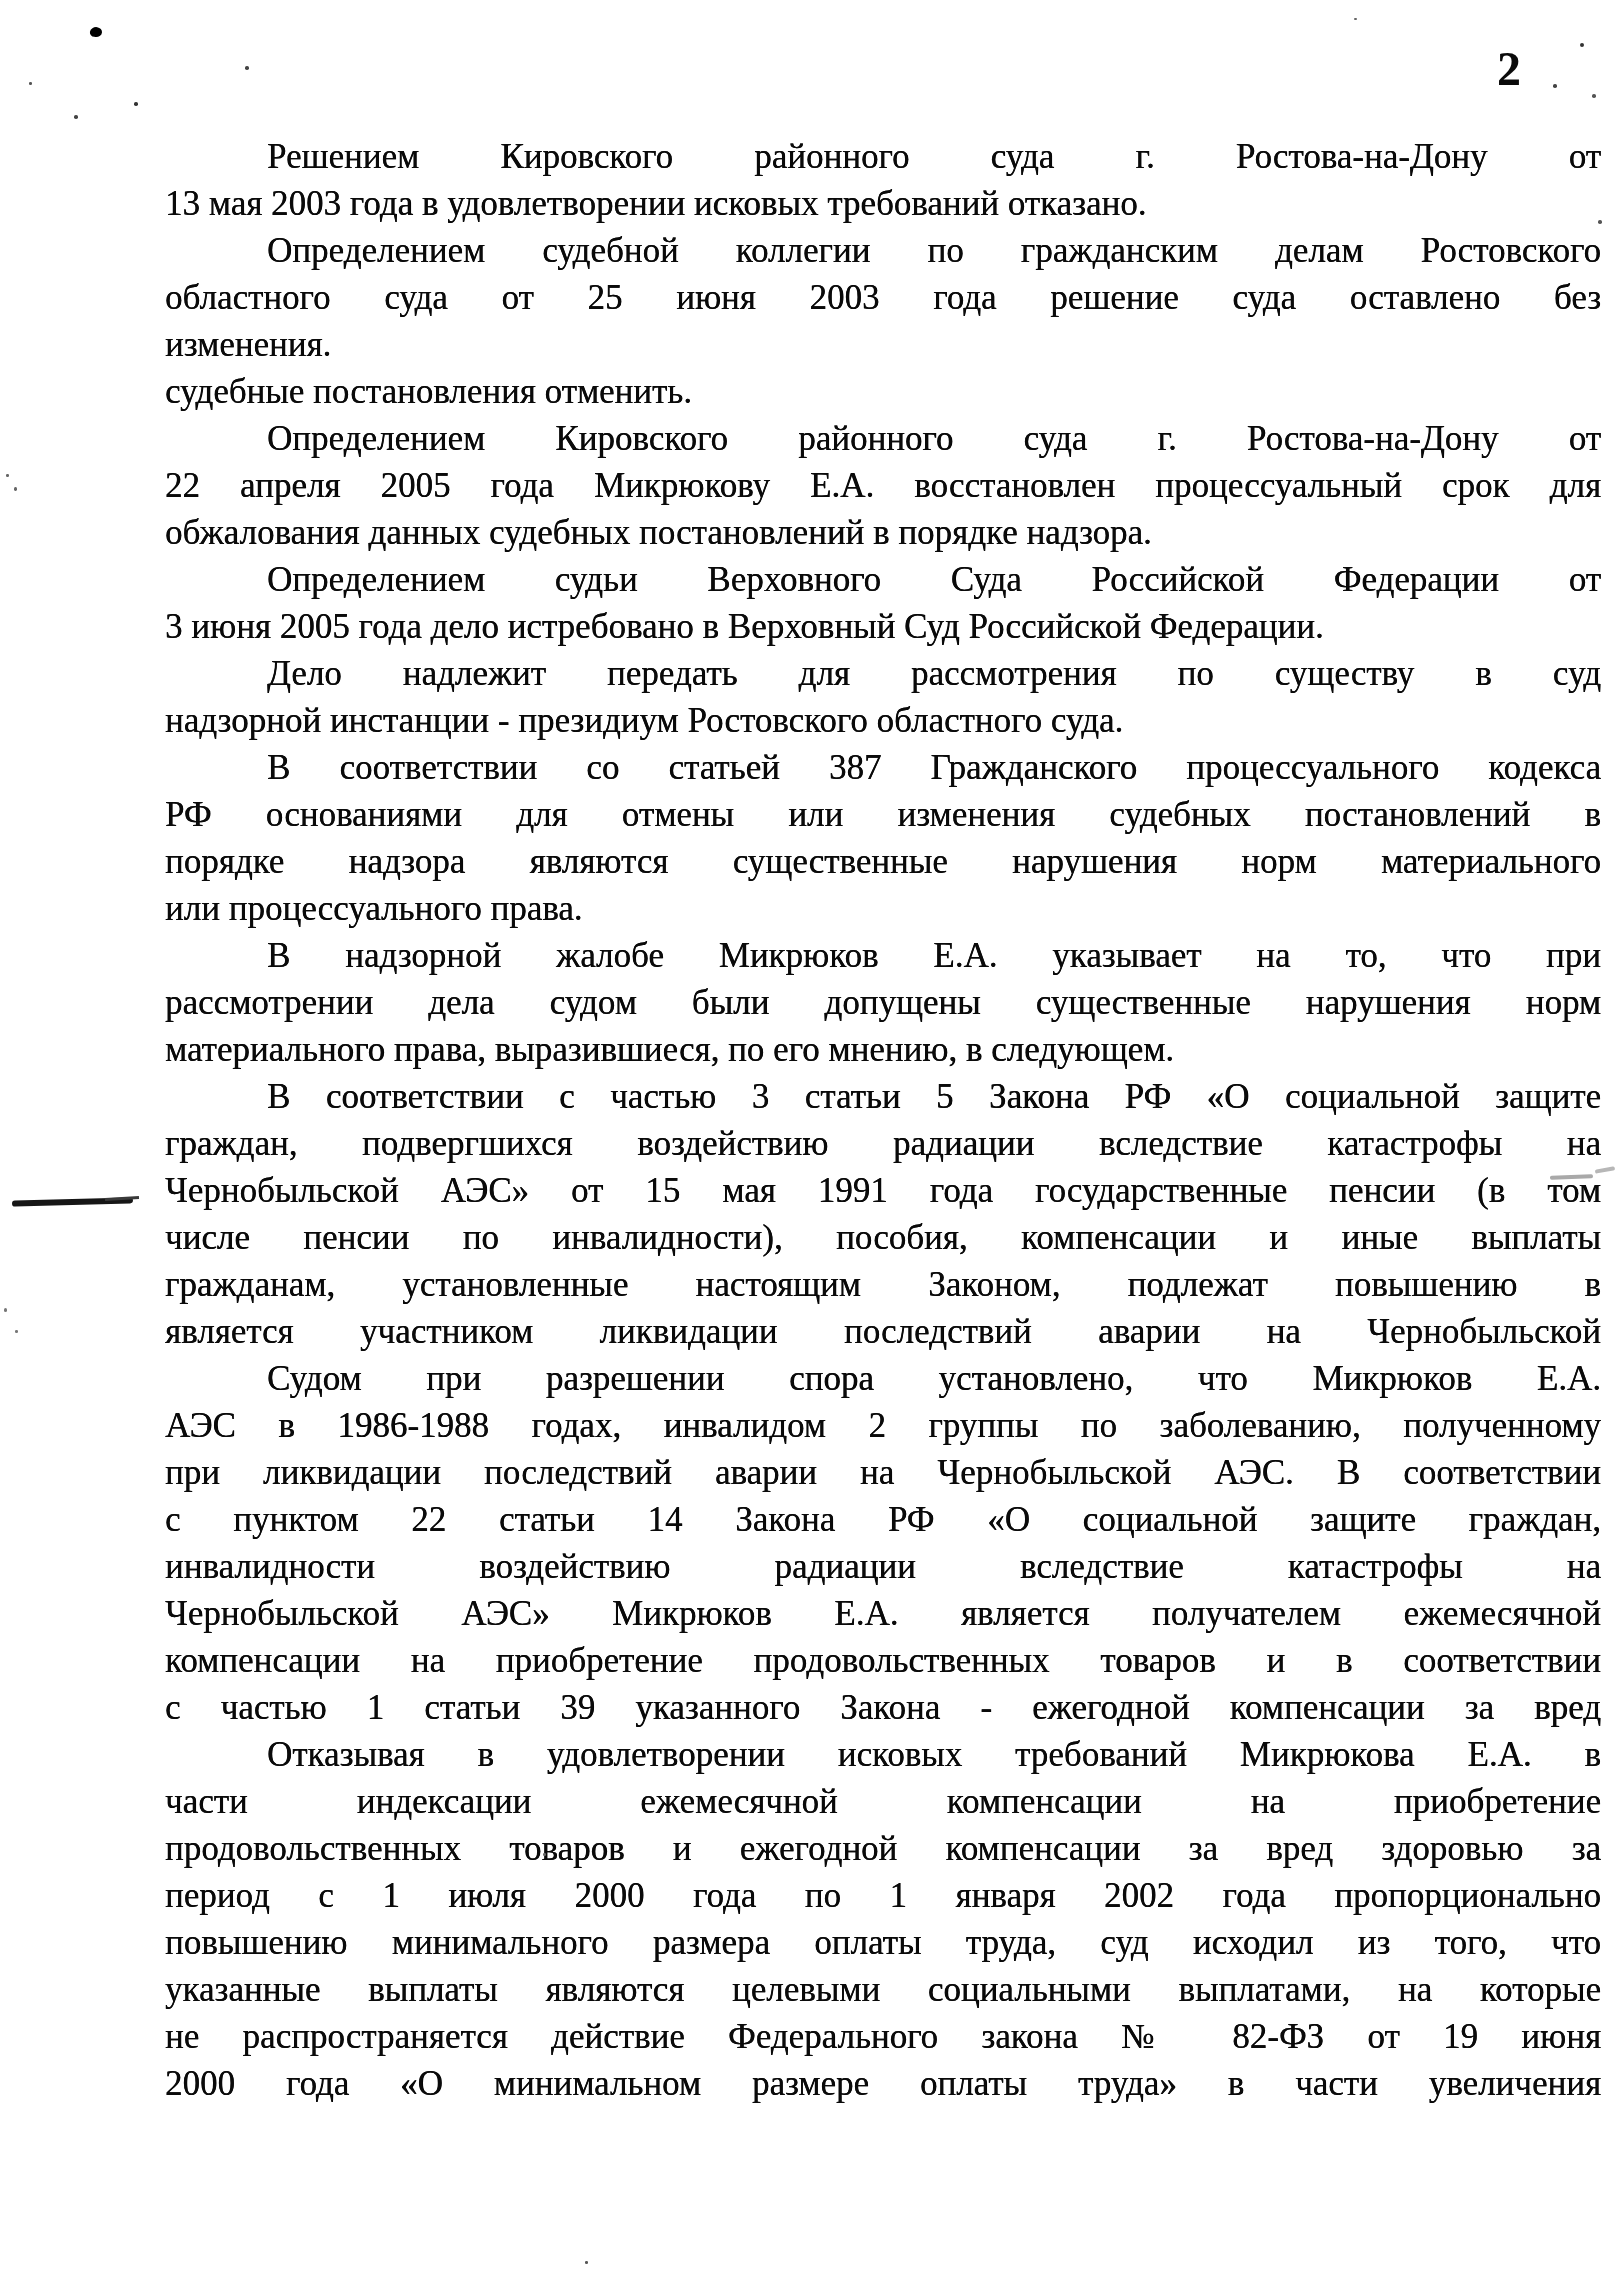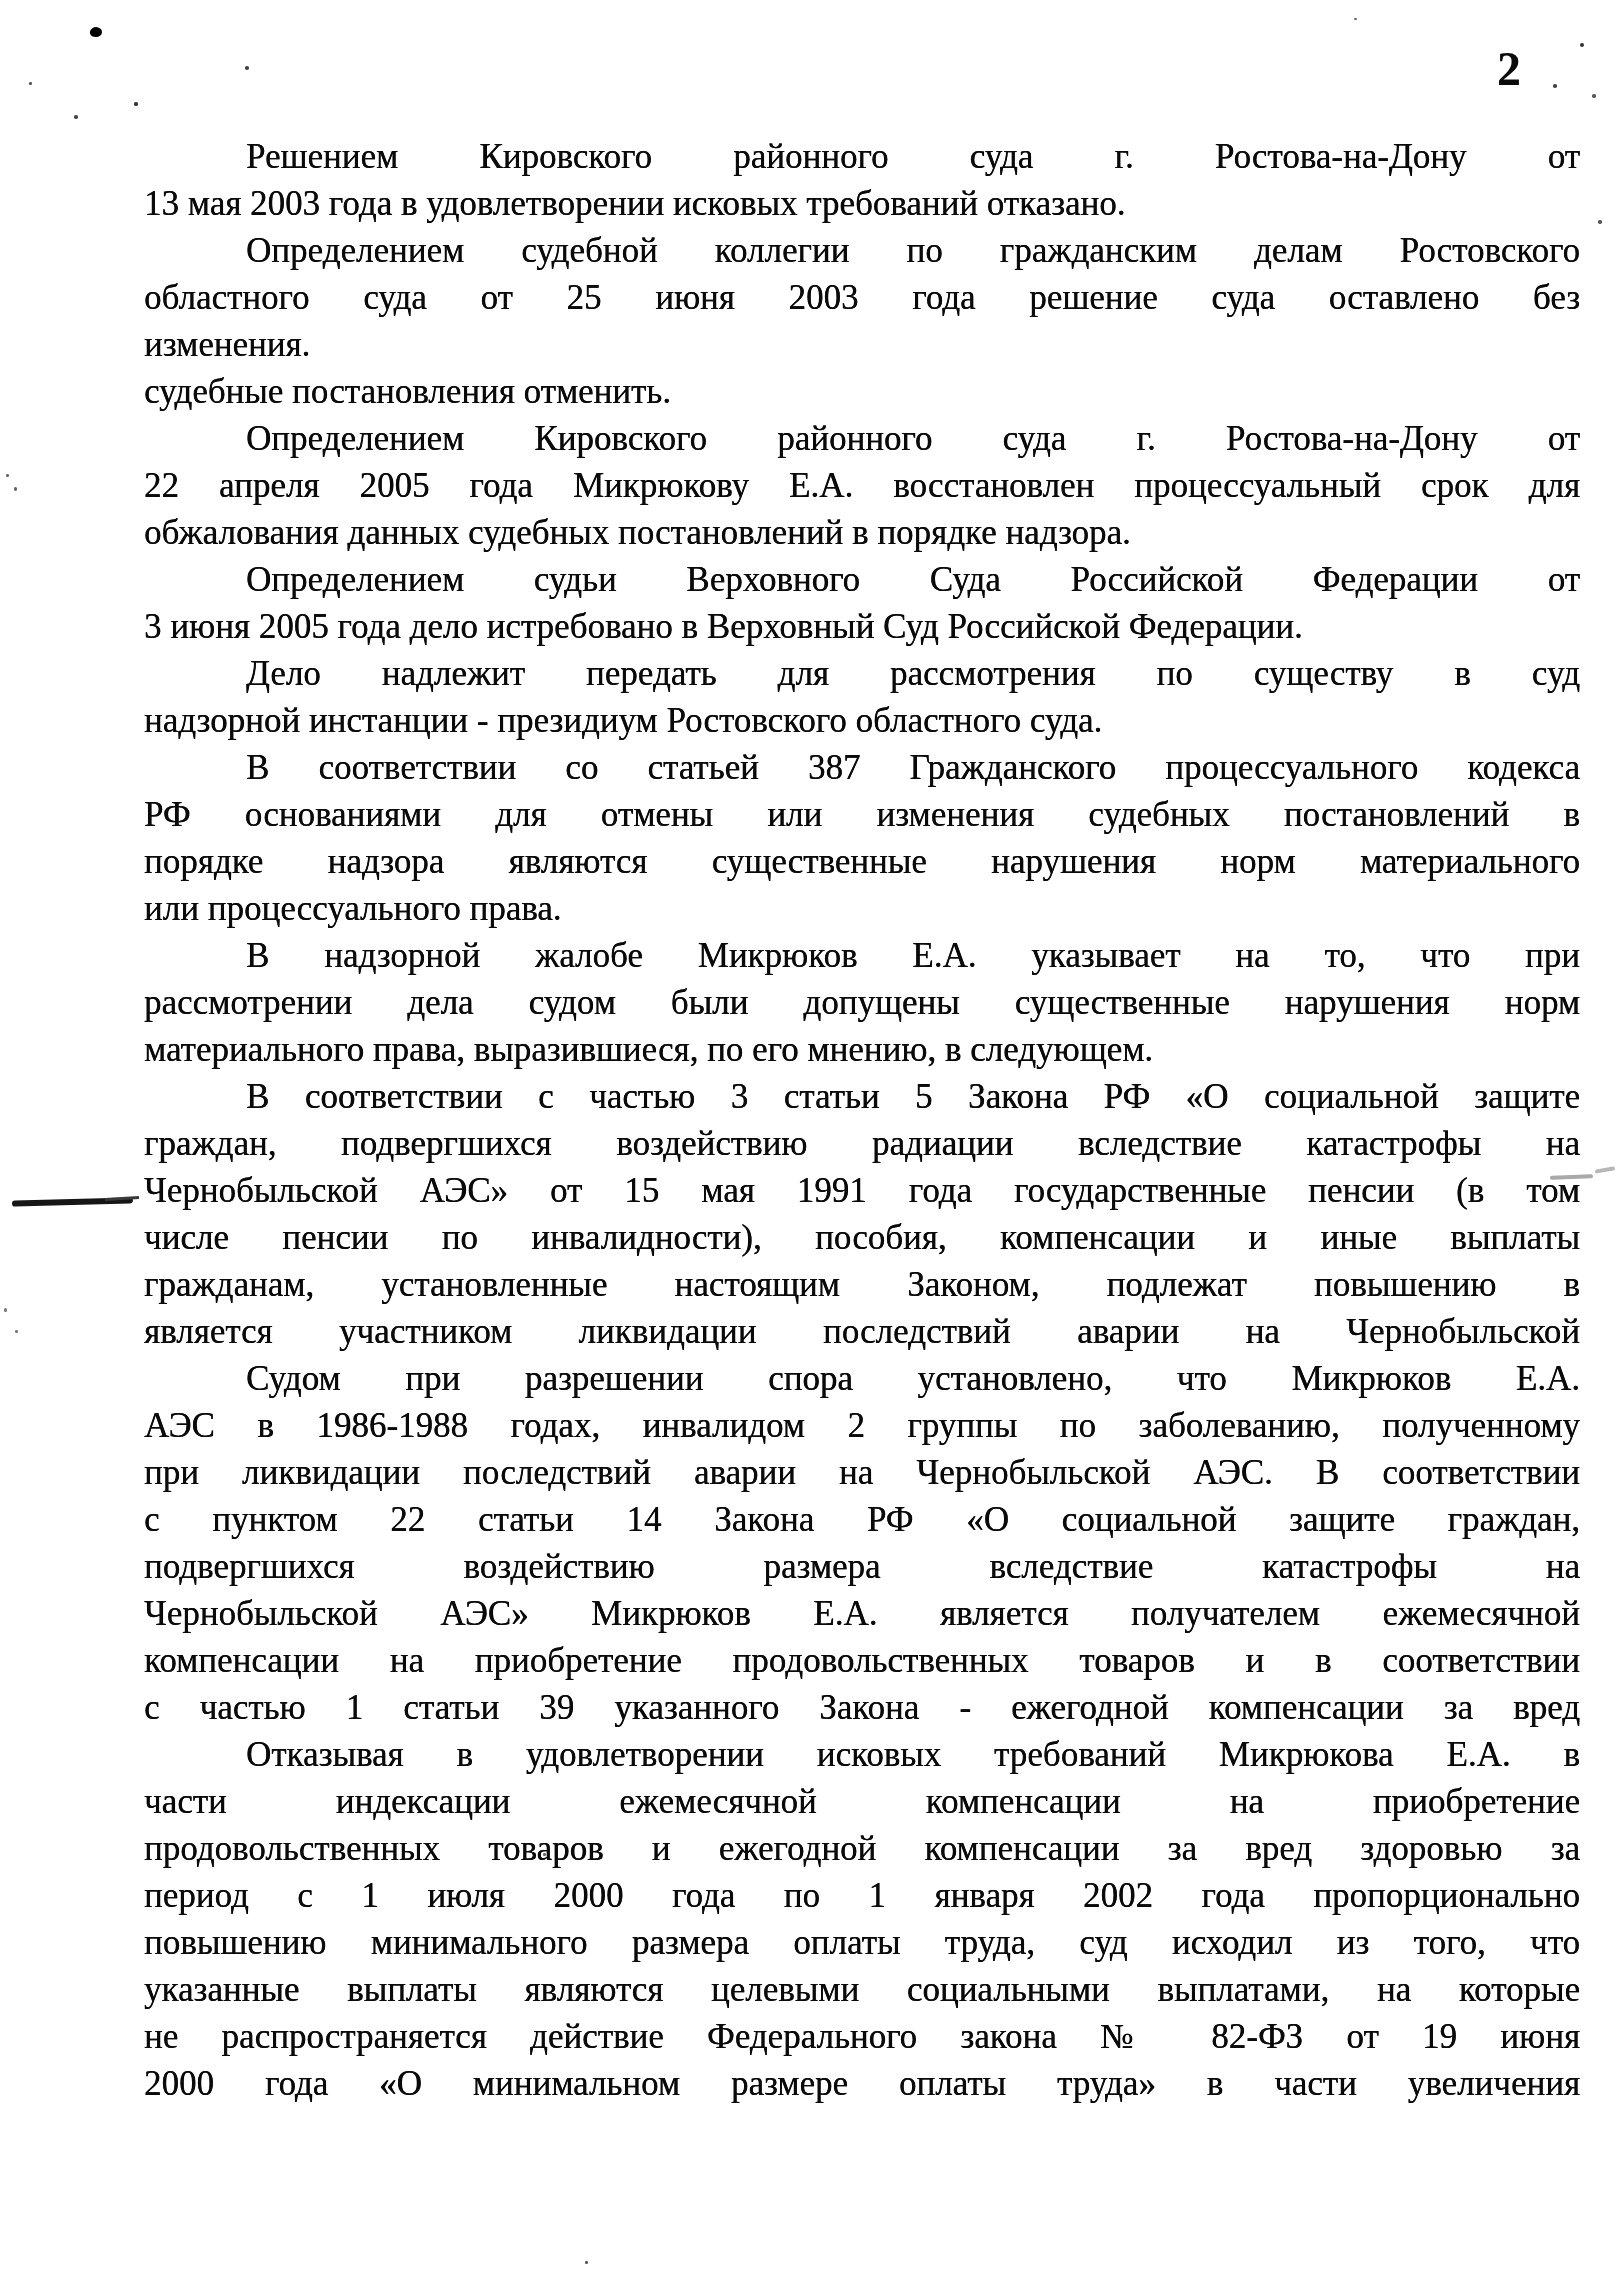--- a/index.html
+++ b/index.html
@@ -20,21 +20,21 @@
     position: absolute;
     top: 41px;
     left: 1497px;
     font-size: 48px;
     font-weight: 700;
     letter-spacing: 0.9px;
   }
   .content {
     position: absolute;
     top: 133px;
-    left: 144px;
+    left: 165px;
     width: 1436px;
     font-size: 35px;
     line-height: 47px;
     text-shadow: 0.3px 0.3px 0 #000;
   }
   .paragraph { margin: 0; }
   .line {
     height: 47px;
     overflow: hidden;
     text-align: justify;
@@ -133,21 +133,21 @@
         <div class="line">Чернобыльской АЭС» от 15 мая 1991 года государственные пенсии (в том</div>
         <div class="line">числе пенсии по инвалидности), пособия, компенсации и иные выплаты</div>
         <div class="line">гражданам, установленные настоящим Законом, подлежат повышению в</div>
       </div>
       <div class="paragraph">
         <div class="line">является участником ликвидации последствий аварии на Чернобыльской</div>
         <div class="line indented">Судом при разрешении спора установлено, что Микрюков Е.А.</div>
         <div class="line">АЭС в 1986-1988 годах, инвалидом 2 группы по заболеванию, полученному</div>
         <div class="line">при ликвидации последствий аварии на Чернобыльской АЭС. В соответствии</div>
         <div class="line">с пунктом 22 статьи 14 Закона РФ «О социальной защите граждан,</div>
-        <div class="line">подвергшихся воздействию размера вследствие катастрофы на</div>
+        <div class="line">инвалидности воздействию радиации вследствие катастрофы на</div>
         <div class="line">Чернобыльской АЭС» Микрюков Е.А. является получателем ежемесячной</div>
         <div class="line">компенсации на приобретение продовольственных товаров и в соответствии</div>
         <div class="line">с частью 1 статьи 39 указанного Закона - ежегодной компенсации за вред</div>
       </div>
       <div class="paragraph">
         <div class="line indented">Отказывая в удовлетворении исковых требований Микрюкова Е.А. в</div>
         <div class="line">части индексации ежемесячной компенсации на приобретение</div>
         <div class="line">продовольственных товаров и ежегодной компенсации за вред здоровью за</div>
         <div class="line">период с 1 июля 2000 года по 1 января 2002 года пропорционально</div>
         <div class="line">повышению минимального размера оплаты труда, суд исходил из того, что</div>

